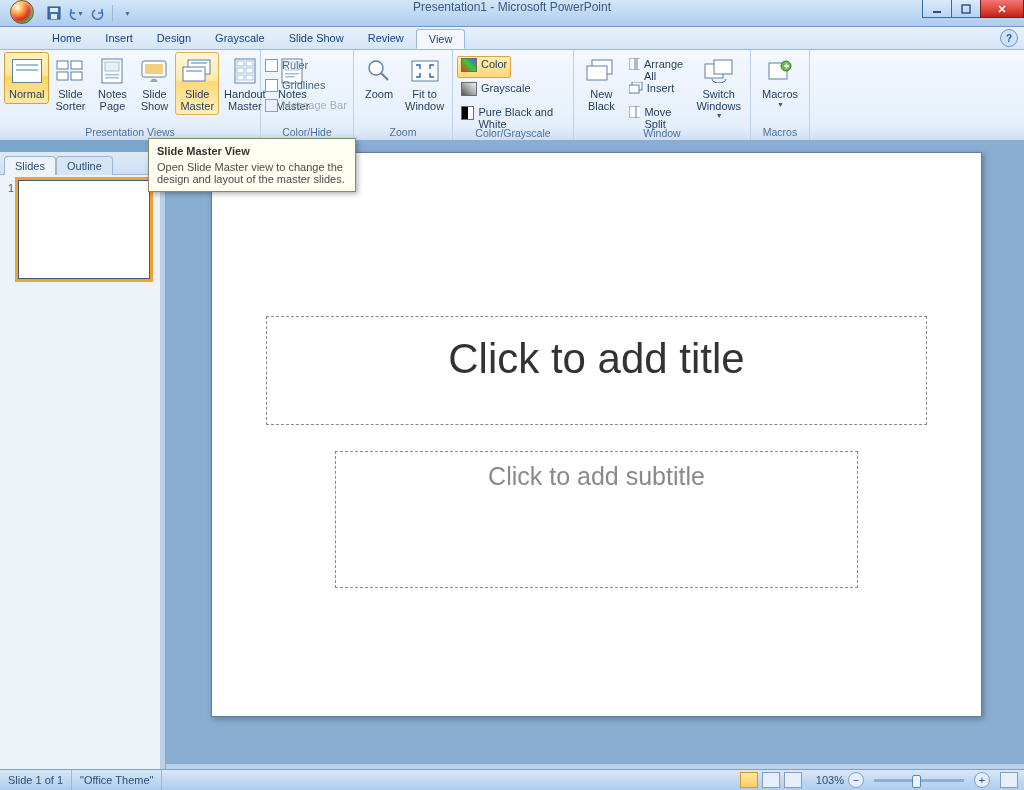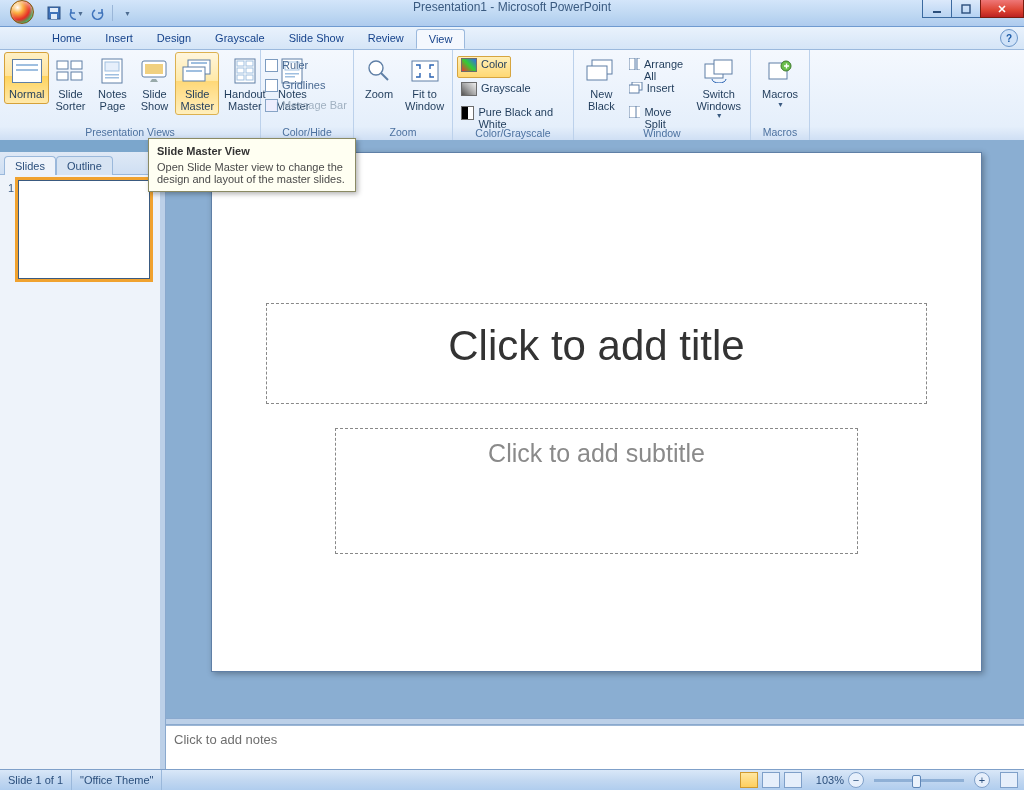--- a/index.html
+++ b/index.html
@@ -385,21 +385,20 @@
       <div class="canvas">
         <div class="ph sub">
             <span>Click to add subtitle</span>
           </div>
         <div class="ph title">
             <span>Click to add title</span>
           </div>
       </div>
     </div>
     <div class="notes-split"></div>
-    <div class="notes"><span>Click to add notes</span></div>
   </div>
 </div>
 
 <div class="tooltip">
   <div class="tt-title">Slide Master View</div>
   <div>Open Slide Master view to change the design and layout of the master slides.</div>
 </div>
 
 <div class="status">
   <div class="seg">Slide 1 of 1</div>

